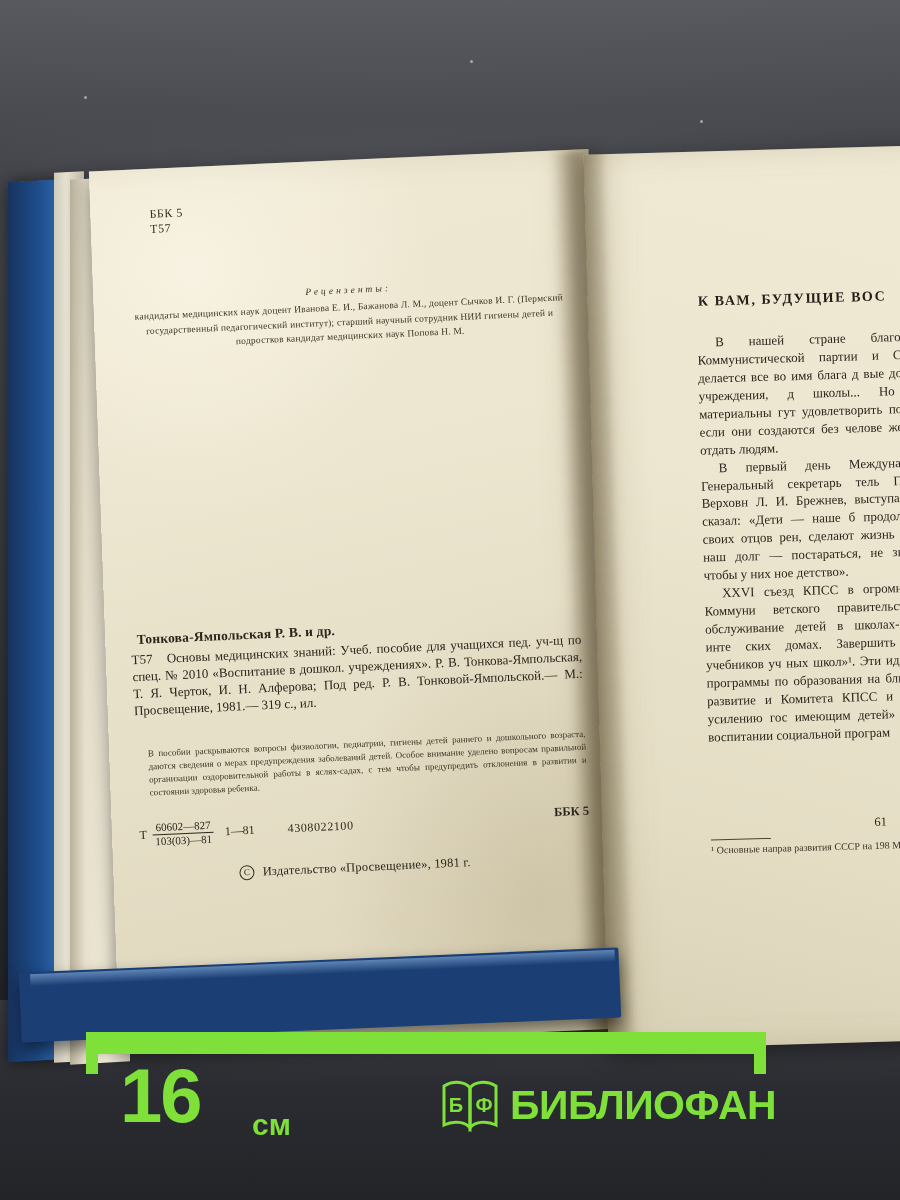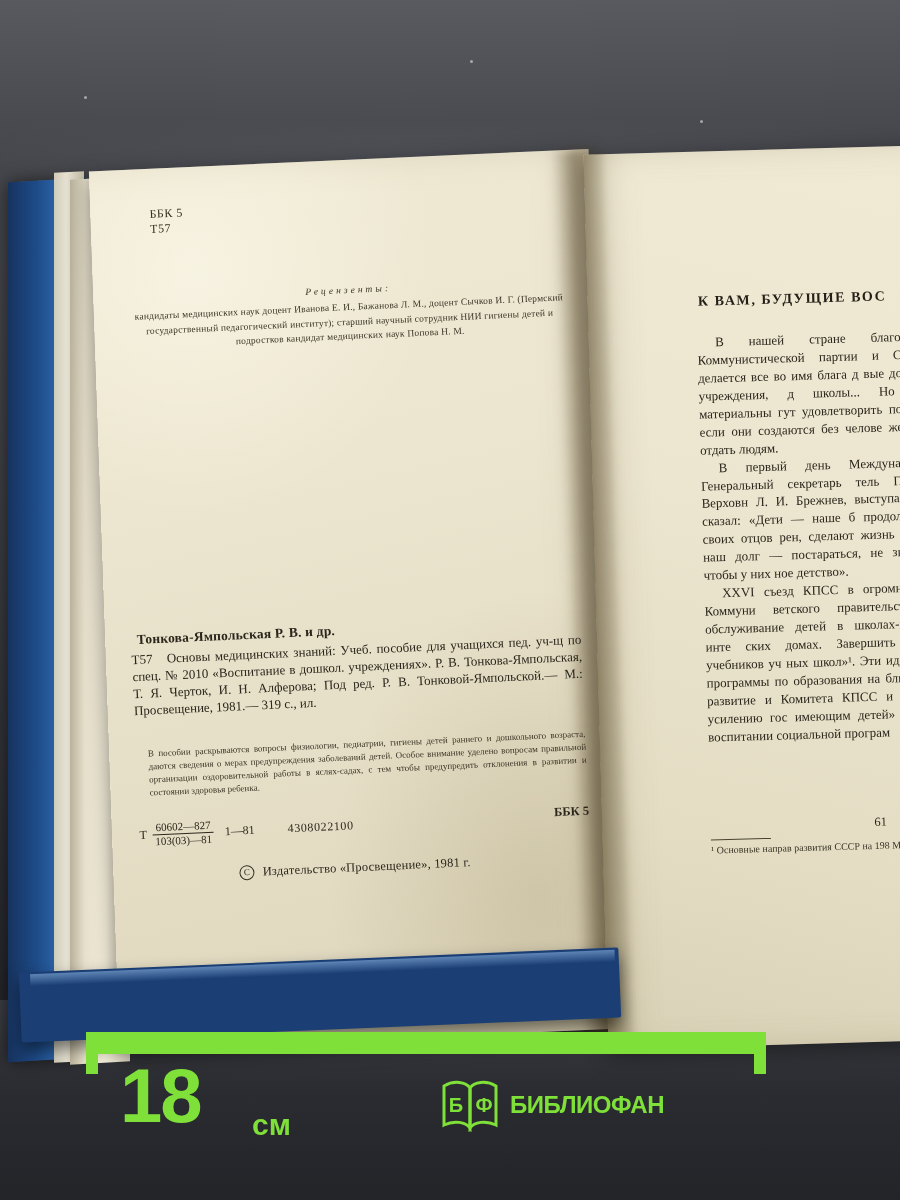--- a/index.html
+++ b/index.html
@@ -351,21 +351,21 @@
     gap: 10px;
   }
   .brand-mark {
     width: 60px; height: 54px;
     position: relative;
   }
   .brand-text {
     color: #7ee038;
     font-family: "Liberation Sans", sans-serif;
     font-weight: bold;
-    font-size: 24px;
+    font-size: 41px;
     letter-spacing: -.5px;
   }
   .dust {
     position: absolute;
     width: 3px; height: 3px;
     background: rgba(255,255,255,.5);
     border-radius: 50%;
   }
 </style>
 </head>
@@ -441,21 +441,21 @@
     <div class="rp-pageno">61</div>
     <div class="rp-foot">
       <div class="rule"></div>
       <span>¹ Основные направ развития СССР на 198 М., 1981, с. 62.</span>
     </div>
   </div>
 
   <div class="ruler"></div>
   <div class="ruler-left-leg"></div>
   <div class="ruler-right-leg"></div>
-  <div class="ruler-label">18</div>
+  <div class="ruler-label">16</div>
   <div class="ruler-unit">см</div>
 
   <div class="brand">
     <div class="brand-mark">
       <svg viewBox="0 0 60 54" width="60" height="54" aria-hidden="true">
         <path d="M4 8 C14 2, 26 4, 30 10 L30 50 C26 44, 14 42, 4 47 Z" fill="none" stroke="#7ee038" stroke-width="3"></path>
         <path d="M56 8 C46 2, 34 4, 30 10 L30 50 C34 44, 46 42, 56 47 Z" fill="none" stroke="#7ee038" stroke-width="3"></path>
         <text x="16" y="34" font-family="Liberation Sans, sans-serif" font-size="20" font-weight="bold" fill="#7ee038" text-anchor="middle">Б</text>
         <text x="44" y="34" font-family="Liberation Sans, sans-serif" font-size="20" font-weight="bold" fill="#7ee038" text-anchor="middle">Ф</text>
       </svg>

